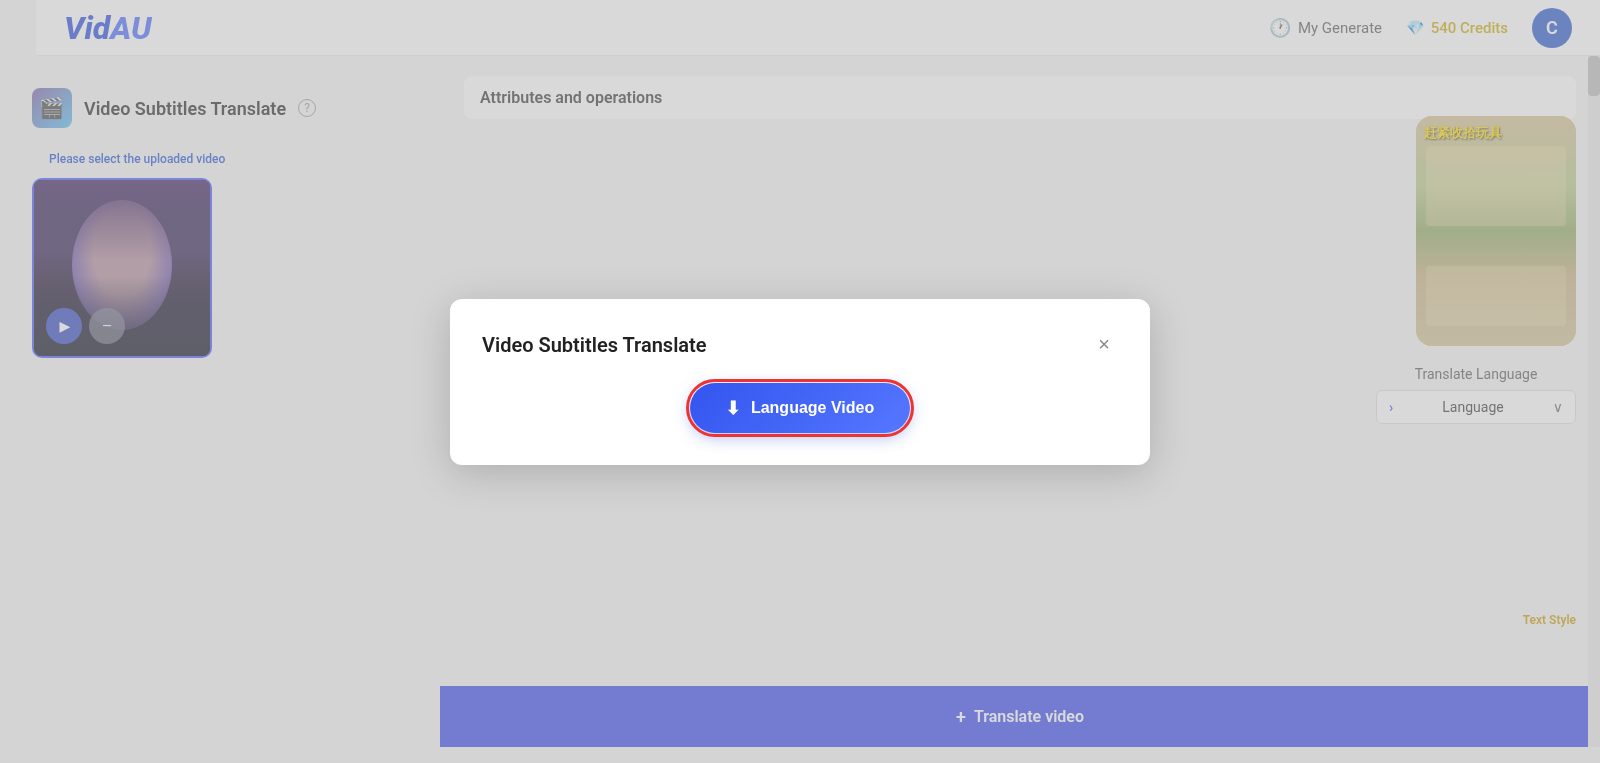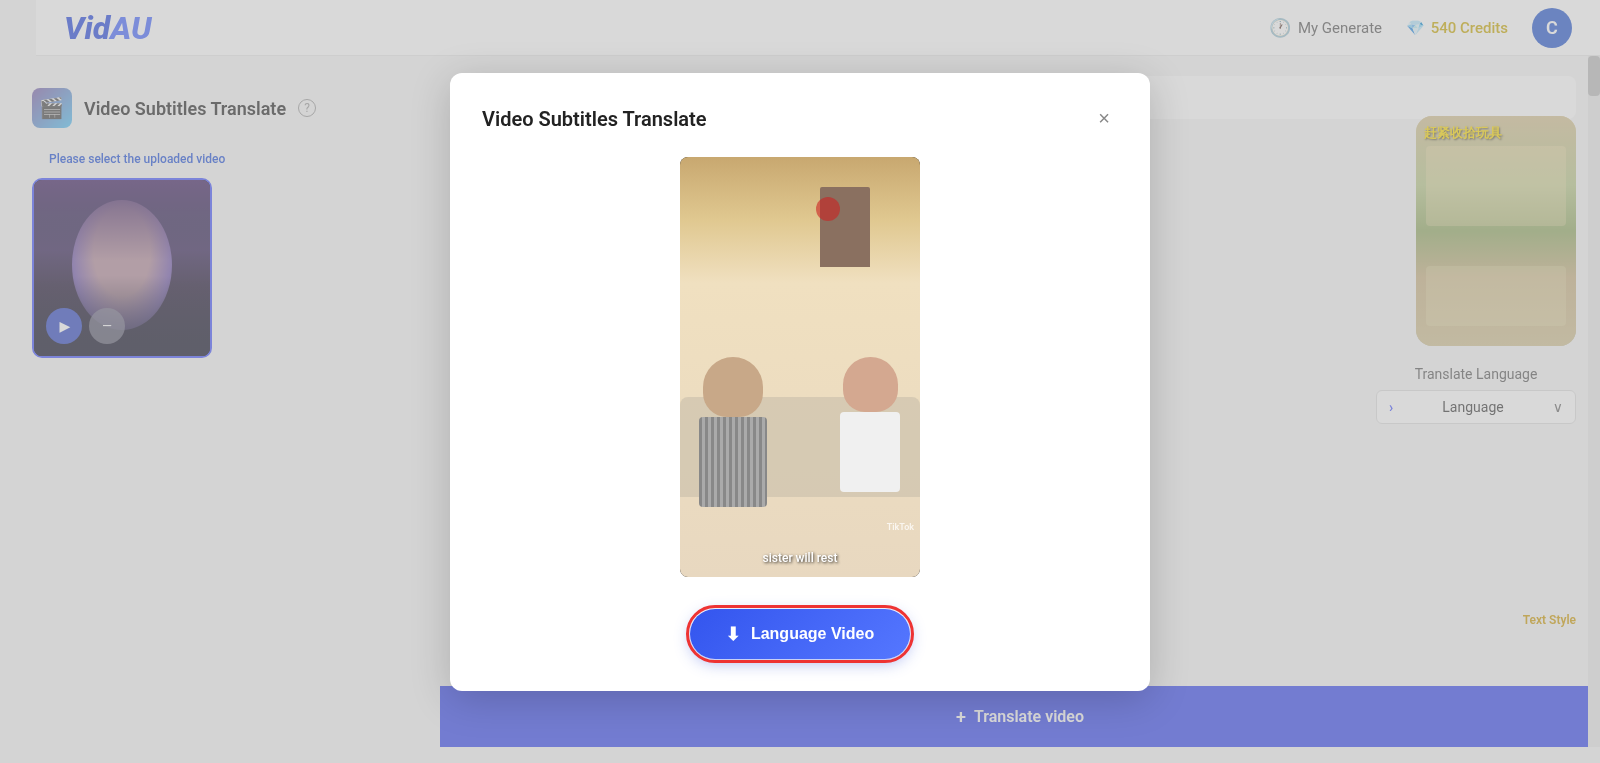--- a/index.html
+++ b/index.html
@@ -541,48 +541,20 @@
 
   <div class="modal-overlay">
     <div class="modal">
       <div class="modal-header">
         <span class="modal-title">Video Subtitles Translate</span>
         <button class="modal-close">
           <span>×</span>
         </button>
       </div>
 
-      <div class="modal-video-container">
-        <div class="modal-video-bg">
-
-          <div class="scene-room"></div>
-
-          <div class="scene-door"></div>
-
-          <div style="position:absolute;top:40px;right:80px;width:24px;height:24px;background:#cc2222;border-radius:50%;opacity:0.6;"></div>
-
-          <div style="position:absolute;bottom:80px;left:0;right:0;height:100px;background:rgba(200,190,170,0.6);border-radius:8px 8px 0 0;"></div>
-
-          <div style="position:absolute;bottom:70px;left:15px;width:75px;height:150px;">
-            <div style="width:60px;height:60px;background:#c8a888;border-radius:50% 50% 40% 40%;margin:0 auto;"></div>
-            <div style="width:68px;height:90px;background:linear-gradient(0deg,#666 0%,#888 50%,#aaa 100%);margin:0 auto;border-radius:4px;background:repeating-linear-gradient(90deg,#888 0px,#888 3px,#aaa 3px,#aaa 6px);"></div>
-          </div>
-
-          <div style="position:absolute;bottom:80px;right:15px;width:70px;height:140px;">
-            <div style="width:55px;height:55px;background:#d4a890;border-radius:50% 50% 40% 40%;margin:0 auto;"></div>
-            <div style="width:60px;height:80px;background:#f0f0f0;margin:0 auto;border-radius:4px;"></div>
-          </div>
-
-          <div style="position:absolute;bottom:45px;right:6px;font-size:9px;color:rgba(255,255,255,0.75);font-weight:600;">
-            <span>TikTok</span>
-          </div>
-
-          <div class="scene-subtitle">sister will rest</div>
-        </div>
-      </div>
 
       <div class="download-btn-wrapper">
         <div class="download-btn-border"></div>
         <button class="download-btn">
           <span class="download-icon">⬇</span>
           <span>Language Video</span>
         </button>
       </div>
     </div>
   </div>

